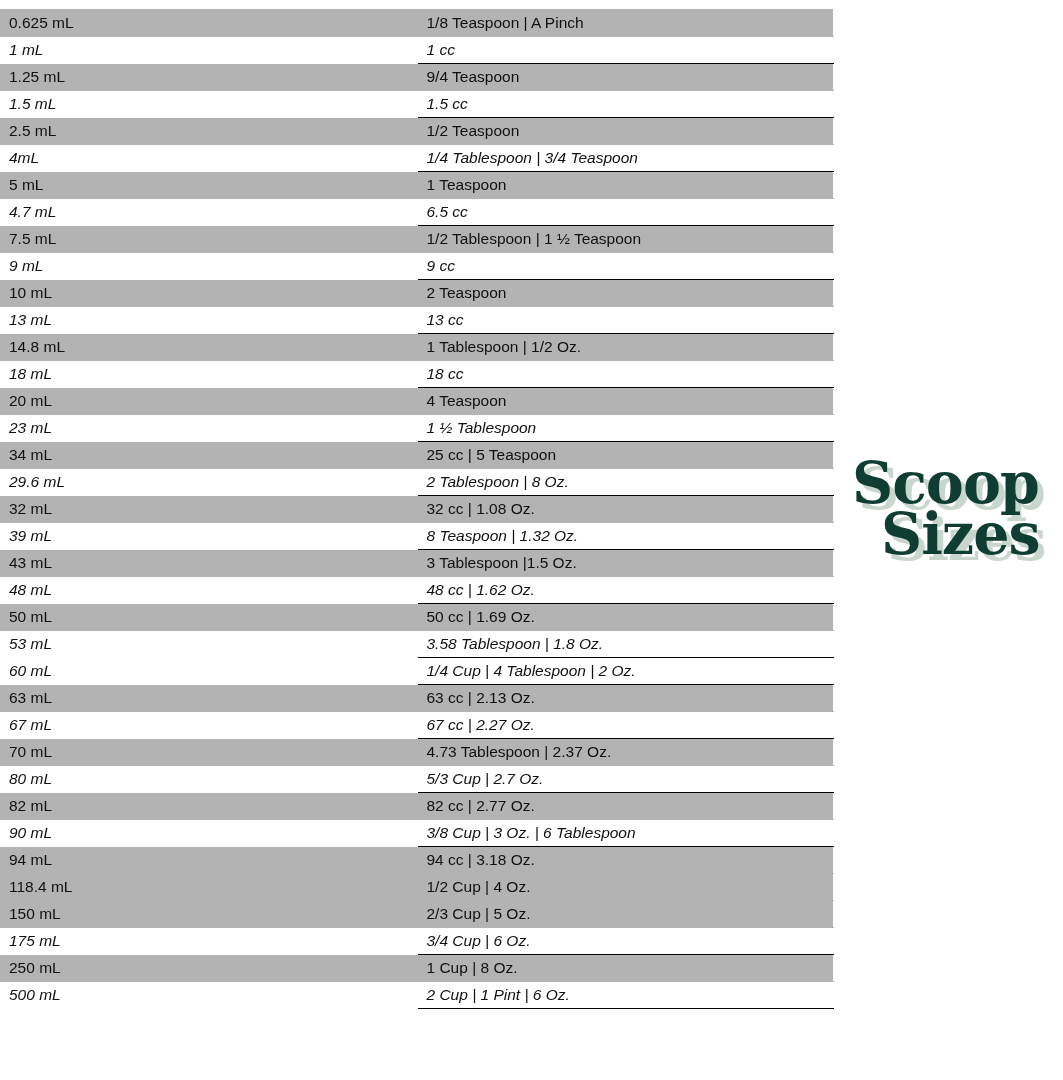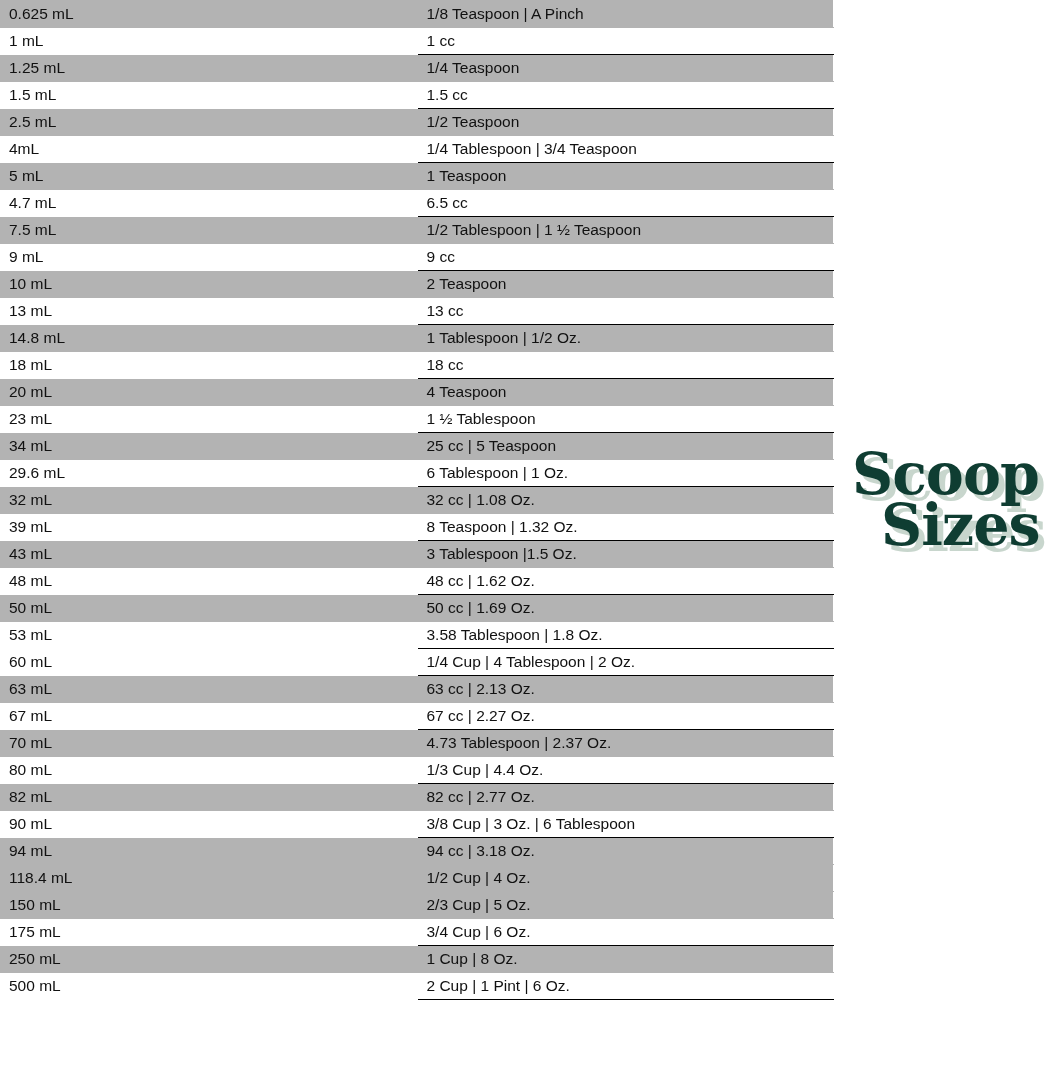--- a/index.html
+++ b/index.html
@@ -11,20 +11,21 @@
     width: 1063px;
     height: 1080px;
     font-family: "Liberation Sans", sans-serif;
     position: relative;
     overflow: hidden;
   }
   #page {
     position: relative;
     width: 1063px;
     height: 892px;
+    margin-top: 9px;
   }
   table.conv {
     border-collapse: collapse;
     width: 833px;
     table-layout: fixed;
     margin: 0;
     padding: 0;
   }
   table.conv col.c1 { width: 417px; }
   table.conv col.c2 { width: 416px; }
@@ -45,20 +46,21 @@
     height: 27px;
     box-sizing: border-box;
   }
   table.conv tr.shade td {
     background: #b3b3b3;
     border-bottom: 1px solid #b3b3b3;
   }
   table.conv tr.plain td {
     background: #ffffff;
     border-bottom: 1px solid #000000;
+    font-style: italic;
   }
   table.conv tr.plain td.col1 {
     border-bottom: 1px solid #ffffff;
   }
   table.conv td.col1 {
     border-right: 1px solid #ffffff;
   }
   table.conv tr.shade td.col1 {
     border-right: 1px solid #b3b3b3;
   }
@@ -110,21 +112,21 @@
         <tr class="shade">
           <td class="col1">0.625 mL</td>
           <td class="col2">1/8 Teaspoon | A Pinch</td>
         </tr>
         <tr class="plain">
           <td class="col1">1 mL</td>
           <td class="col2">1 cc</td>
         </tr>
         <tr class="shade">
           <td class="col1">1.25 mL</td>
-          <td class="col2">1/4 Teaspoon</td>
+          <td class="col2">9/4 Teaspoon</td>
         </tr>
         <tr class="plain">
           <td class="col1">1.5 mL</td>
           <td class="col2">1.5 cc</td>
         </tr>
         <tr class="shade">
           <td class="col1">2.5 mL</td>
           <td class="col2">1/2 Teaspoon</td>
         </tr>
         <tr class="plain">
@@ -170,21 +172,21 @@
         <tr class="plain">
           <td class="col1">23 mL</td>
           <td class="col2">1 ½ Tablespoon</td>
         </tr>
         <tr class="shade">
           <td class="col1">34 mL</td>
           <td class="col2">25 cc | 5 Teaspoon</td>
         </tr>
         <tr class="plain">
           <td class="col1">29.6 mL</td>
-          <td class="col2">6 Tablespoon | 1 Oz.</td>
+          <td class="col2">2 Tablespoon | 8 Oz.</td>
         </tr>
         <tr class="shade">
           <td class="col1">32 mL</td>
           <td class="col2">32 cc | 1.08 Oz.</td>
         </tr>
         <tr class="plain">
           <td class="col1">39 mL</td>
           <td class="col2">8 Teaspoon | 1.32 Oz.</td>
         </tr>
         <tr class="shade">
@@ -214,21 +216,21 @@
         <tr class="plain">
           <td class="col1">67 mL</td>
           <td class="col2">67 cc | 2.27 Oz.</td>
         </tr>
         <tr class="shade">
           <td class="col1">70 mL</td>
           <td class="col2">4.73 Tablespoon | 2.37 Oz.</td>
         </tr>
         <tr class="plain">
           <td class="col1">80 mL</td>
-          <td class="col2">1/3 Cup | 4.4 Oz.</td>
+          <td class="col2">5/3 Cup | 2.7 Oz.</td>
         </tr>
         <tr class="shade">
           <td class="col1">82 mL</td>
           <td class="col2">82 cc | 2.77 Oz.</td>
         </tr>
         <tr class="plain">
           <td class="col1">90 mL</td>
           <td class="col2">3/8 Cup | 3 Oz. | 6 Tablespoon</td>
         </tr>
         <tr class="shade">

